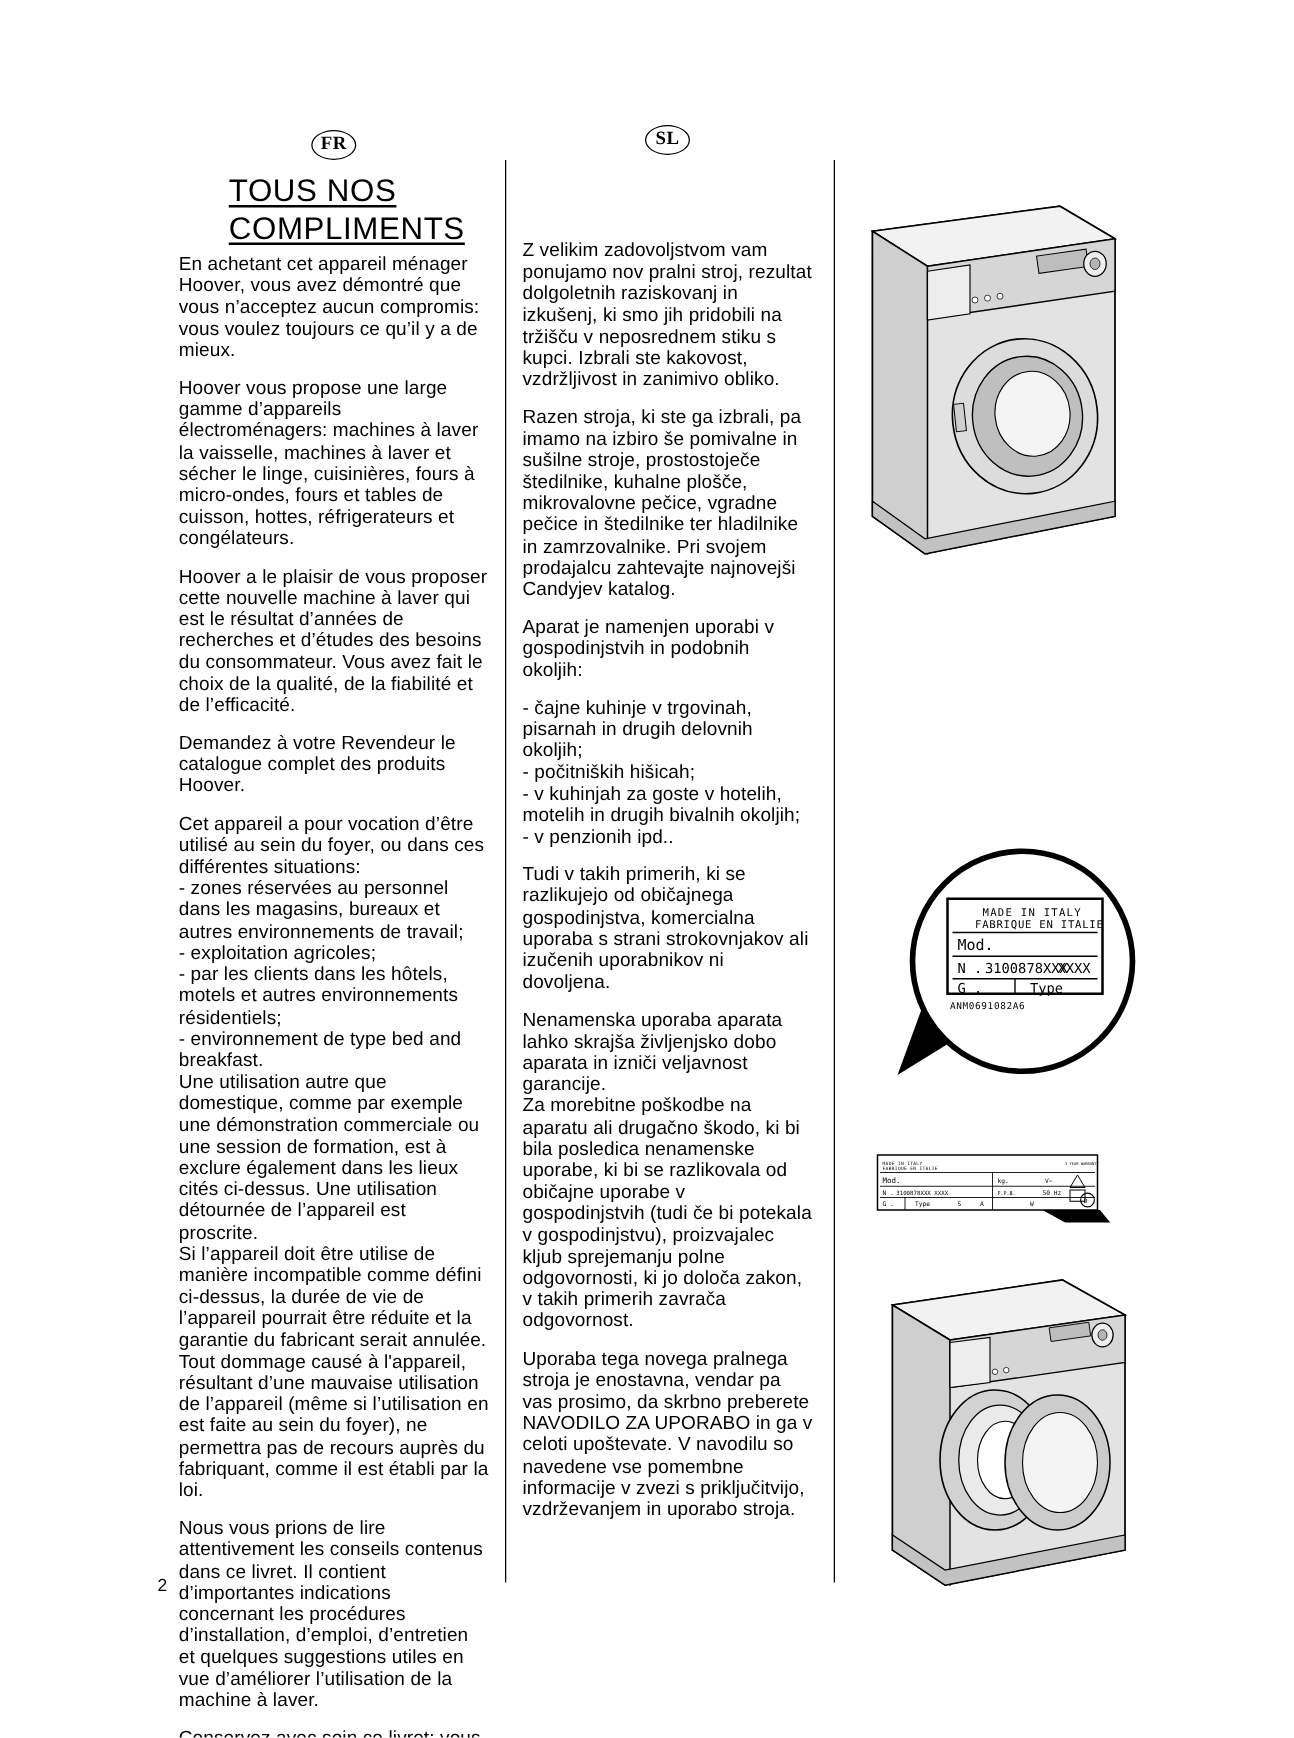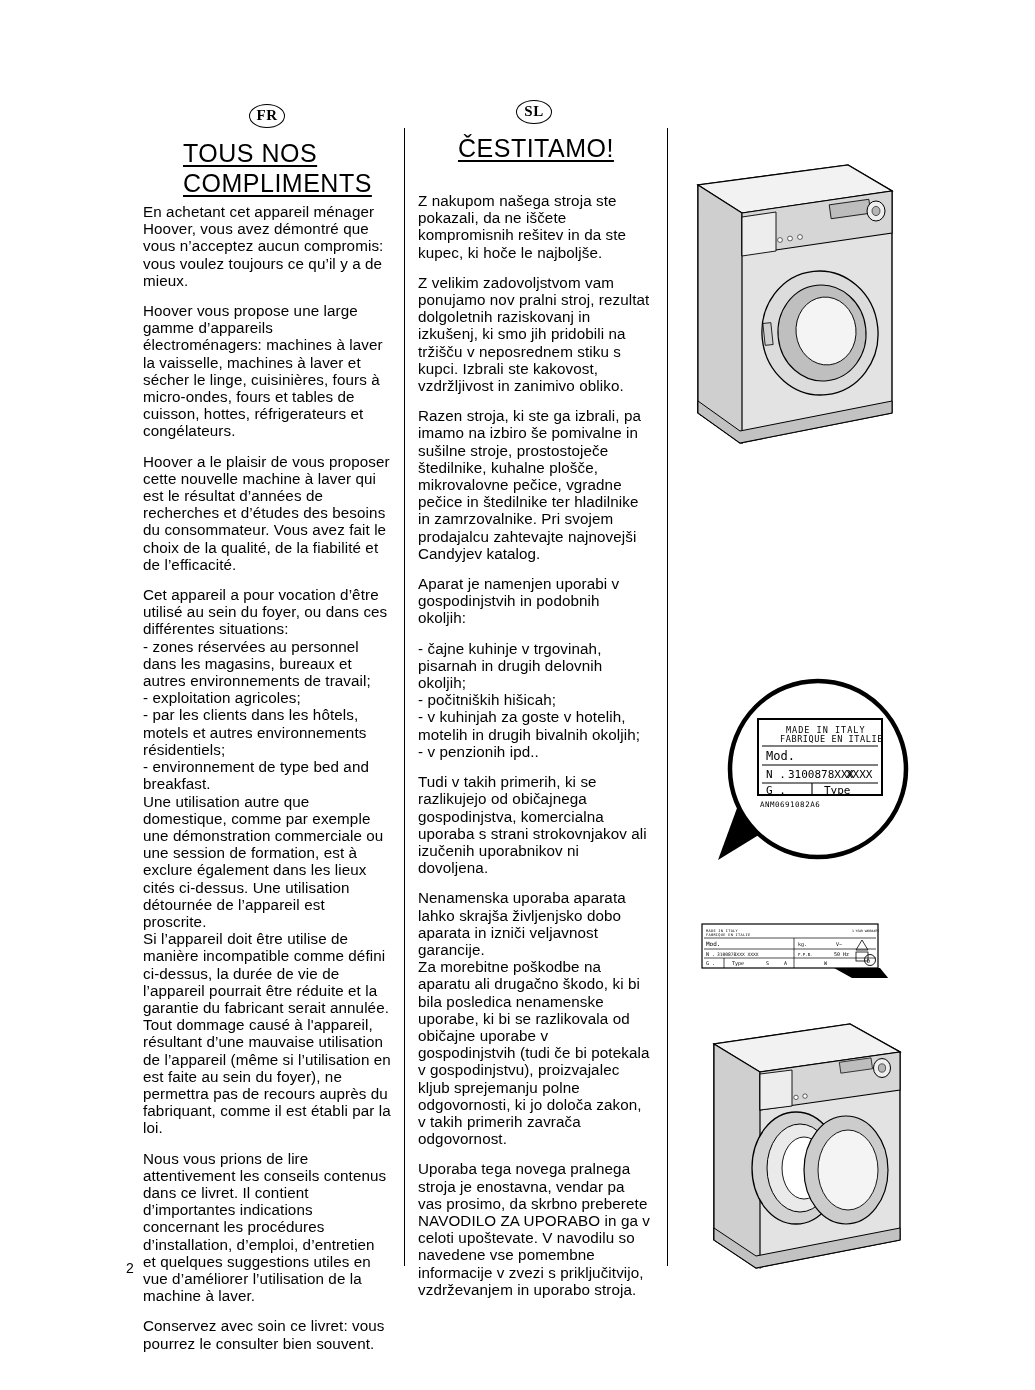--- a/index.html
+++ b/index.html
@@ -123,41 +123,40 @@
 
   <div class="vrule left"></div>
   <div class="vrule right"></div>
 
   <div class="lang-badge lang-fr">FR</div>
 
   <div class="lang-badge lang-sl">SL</div>
 
   <div class="heading fr">TOUS NOS COMPLIMENTS</div>
 
-  <div class="heading sl">ČESTITAMO!</div>
 
   <div class="col fr">
     <p>En achetant cet appareil ménager Hoover, vous avez démontré que vous n’acceptez aucun compromis: vous voulez toujours ce qu’il y a de mieux.</p>
     <p>Hoover vous propose une large gamme d’appareils électroménagers: machines à laver la vaisselle, machines à laver et sécher le linge, cuisinières, fours à micro-ondes, fours et tables de cuisson, hottes, réfrigerateurs et congélateurs.</p>
     <p>Hoover a le plaisir de vous proposer cette nouvelle machine à laver qui est le résultat d’années de recherches et d’études des besoins du consommateur. Vous avez fait le choix de la qualité, de la fiabilité et de l’efficacité.</p>
+    <p>Demandez à votre Revendeur le catalogue complet des produits Hoover.</p>
     <p>Cet appareil a pour vocation d’être utilisé au sein du foyer, ou dans ces différentes situations:
 - zones réservées au personnel dans les magasins, bureaux et autres environnements de travail;
 - exploitation agricoles;
 - par les clients dans les hôtels, motels et autres environnements résidentiels;
 - environnement de type bed and breakfast.
 Une utilisation autre que domestique, comme par exemple une démonstration commerciale ou une session de formation, est à exclure également dans les lieux cités ci-dessus. Une utilisation détournée de l’appareil est proscrite.
 Si l’appareil doit être utilise de manière incompatible comme défini ci-dessus, la durée de vie de l’appareil pourrait être réduite et la garantie du fabricant serait annulée.
 Tout dommage causé à l'appareil, résultant d’une mauvaise utilisation de l’appareil (même si l’utilisation en est faite au sein du foyer), ne permettra pas de recours auprès du fabriquant, comme il est établi par la loi.</p>
     <p>Nous vous prions de lire attentivement les conseils contenus dans ce livret. Il contient d’importantes indications concernant les procédures d’installation, d’emploi, d’entretien et quelques suggestions utiles en vue d’améliorer l’utilisation de la machine à laver.</p>
     <p>Conservez avec soin ce livret: vous pourrez le consulter bien souvent.</p>
 
   </div>
 
   <div class="col sl">
-    <p>Z nakupom našega stroja ste pokazali, da ne iščete kompromisnih rešitev in da ste kupec, ki hoče le najboljše.</p>
     <p>Z velikim zadovoljstvom vam ponujamo nov pralni stroj, rezultat dolgoletnih raziskovanj in izkušenj, ki smo jih pridobili na tržišču v neposrednem stiku s kupci. Izbrali ste kakovost, vzdržljivost in zanimivo obliko.</p>
     <p>Razen stroja, ki ste ga izbrali, pa imamo na izbiro še pomivalne in sušilne stroje, prostostoječe štedilnike, kuhalne plošče, mikrovalovne pečice, vgradne pečice in štedilnike ter hladilnike in zamrzovalnike. Pri svojem prodajalcu zahtevajte najnovejši Candyjev katalog.</p>
     <p>Aparat je namenjen uporabi v gospodinjstvih in podobnih okoljih:</p>
     <p>- čajne kuhinje v trgovinah, pisarnah in drugih delovnih okoljih;
 - počitniških hišicah;
 - v kuhinjah za goste v hotelih, motelih in drugih bivalnih okoljih;
 - v penzionih ipd..</p>
     <p>Tudi v takih primerih, ki se razlikujejo od običajnega gospodinjstva, komercialna uporaba s strani strokovnjakov ali izučenih uporabnikov ni dovoljena.</p>
     <p>Nenamenska uporaba aparata lahko skrajša življenjsko dobo aparata in izniči veljavnost garancije.
 Za morebitne poškodbe na aparatu ali drugačno škodo, ki bi bila posledica nenamenske uporabe, ki bi se razlikovala od običajne uporabe v gospodinjstvih (tudi če bi potekala v gospodinjstvu), proizvajalec kljub sprejemanju polne odgovornosti, ki jo določa zakon, v takih primerih zavrača odgovornost.</p>

